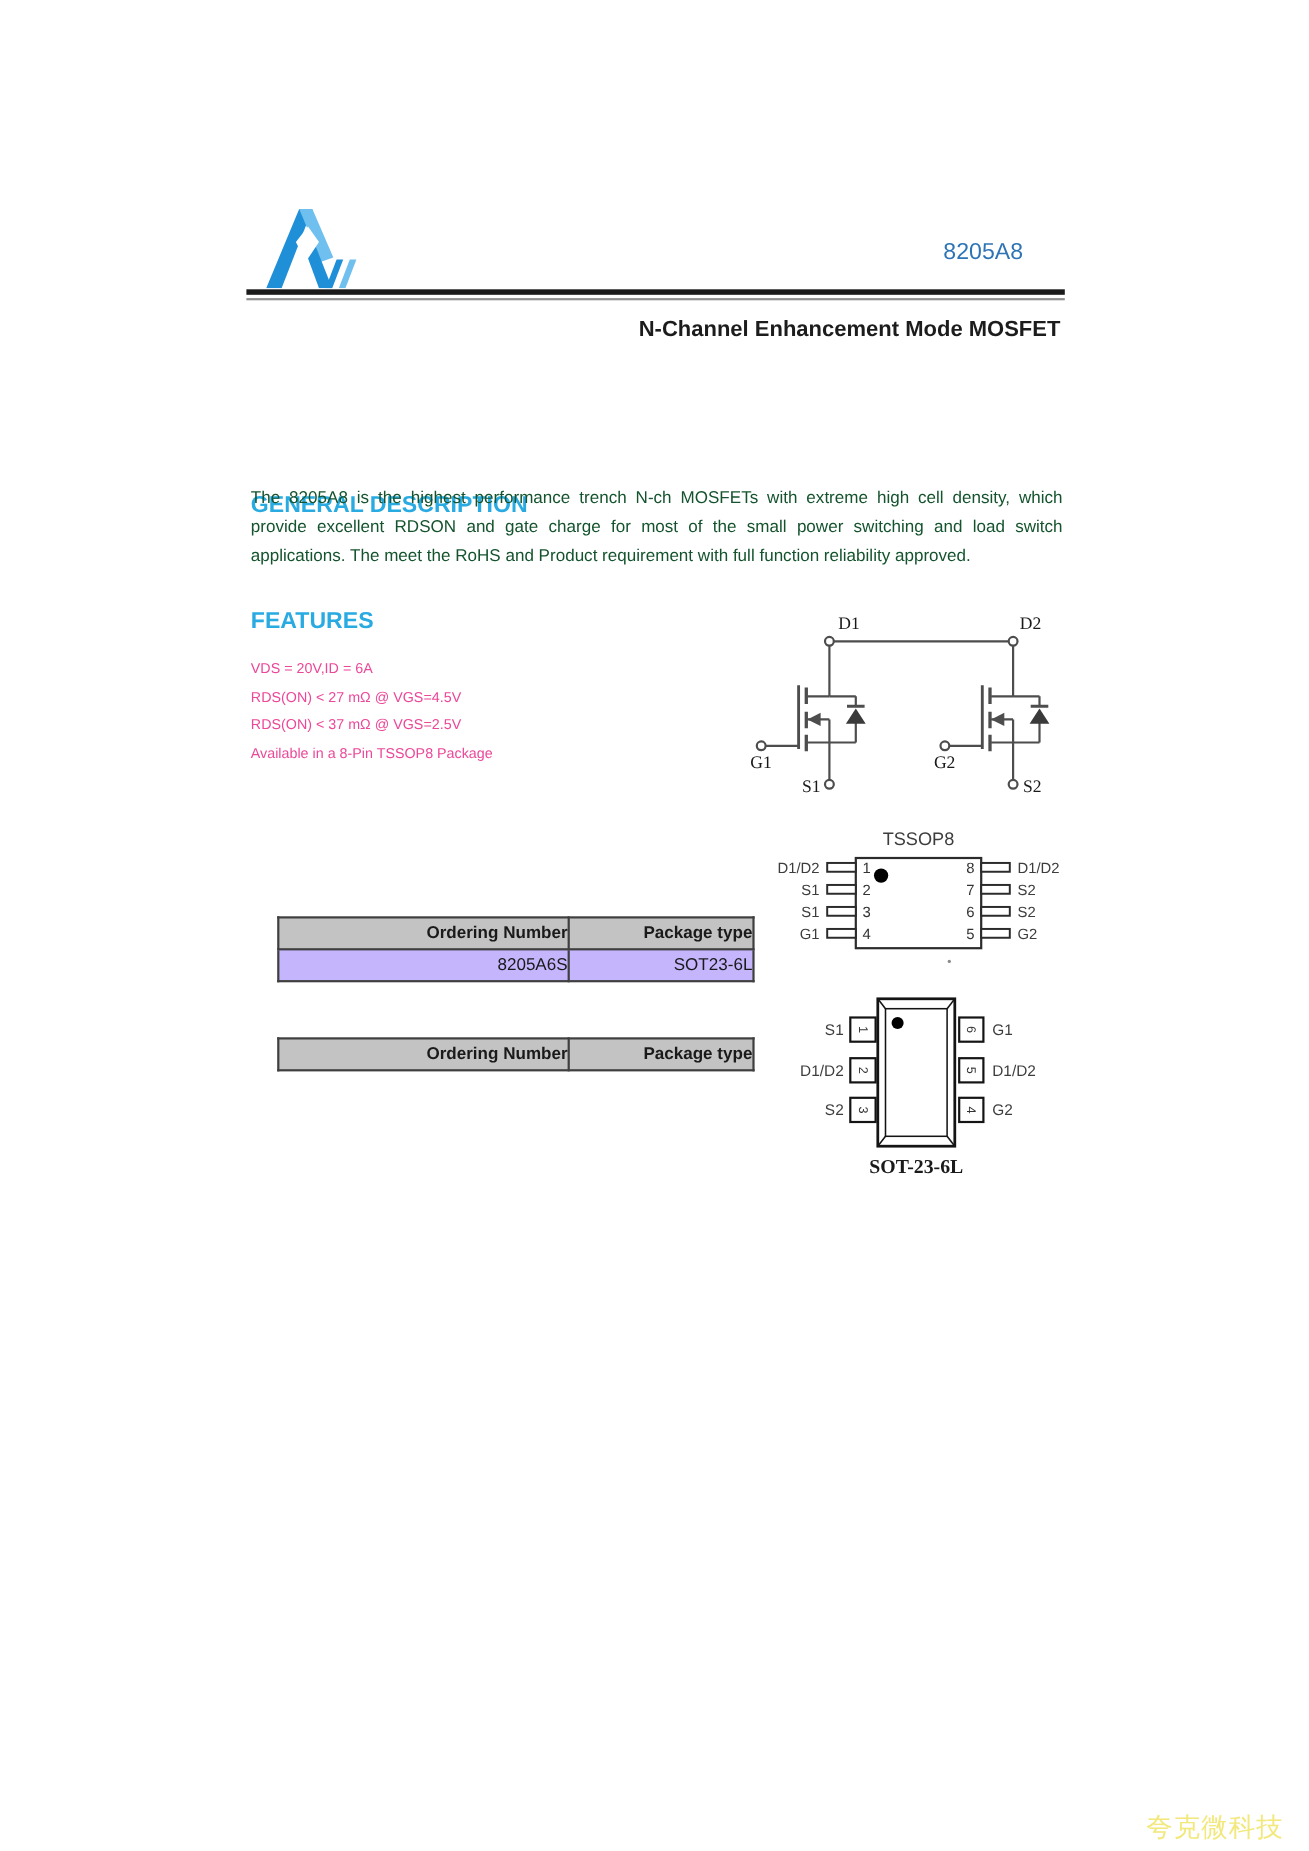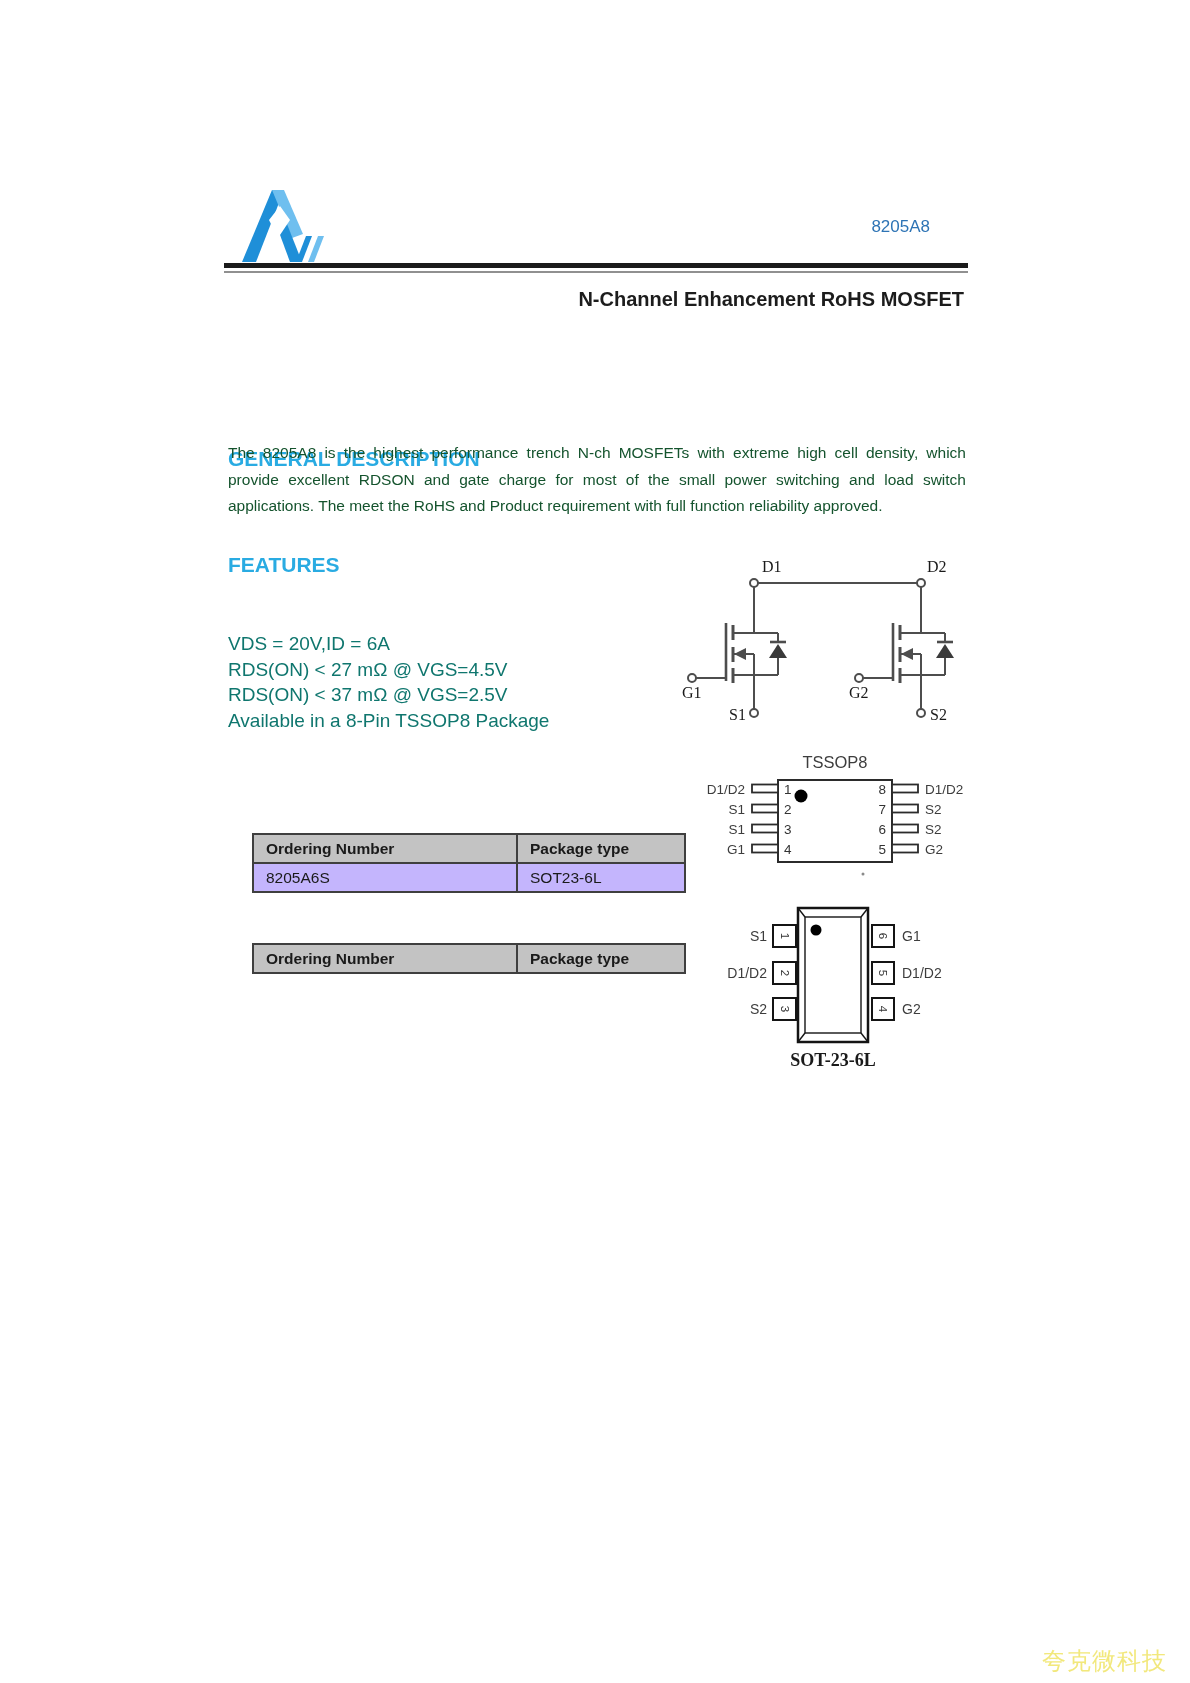--- a/index.html
+++ b/index.html
@@ -2,41 +2,41 @@
 <html><head>
 <meta charset="utf-8">
 <style>
   html,body{margin:0;padding:0;background:#ffffff;}
   .page{
     position:relative;width:1190px;height:1683px;background:#ffffff;
     font-family:"Liberation Sans", sans-serif;overflow:hidden;
   }
   .abs{position:absolute;}
   .part-number{
-    top:217px;right:260px;font-size:17px;color:#2E74B5;white-space:nowrap;
+    top:217px;right:260px;font-size:21px;color:#2E74B5;white-space:nowrap;
   }
   .rule-thick{left:224px;top:263px;width:744px;height:5px;background:#1b1b1b;}
   .rule-thin{left:224px;top:271px;width:744px;height:2px;background:#909090;}
   .doc-title{
     top:288px;right:226px;font-size:20px;font-weight:bold;color:#1c1c1c;white-space:nowrap;
   }
   .sec-heading{
     font-size:21px;font-weight:bold;color:#29ABE2;white-space:nowrap;
   }
   .gd-heading{left:228px;top:399px;margin-top:48px;}
   .ft-heading{left:228px;top:553px;}
   .gd-body{
     left:228px;top:440px;width:738px;font-size:15.5px;line-height:26.5px;
     color:#14532d;text-align:justify;
   }
-  .feature-list{left:228px;top:595px;font-size:19px;line-height:25.7px;color:#0f766e;margin-top:36px;}
+  .feature-list{left:228px;top:595px;font-size:13px;line-height:25.7px;color:#ec4899;}
   .otable{border-collapse:collapse;table-layout:fixed;}
   .otable th,.otable td{
     border:2px solid #3f3f3f;font-size:15.5px;color:#1a1a1a;
-    padding:0 0 0 12px;text-align:left;height:27px;vertical-align:middle;
+    padding:0 0 0 12px;text-align:right;height:27px;vertical-align:middle;
   }
   .otable th{background:#C3C3C3;font-weight:bold;}
   .otable td{background:#c4b5fd;}
   .tbl1{left:252px;top:833px;}
   .tbl2{left:252px;top:943px;}
   .col-ordering{width:250px;}
   .col-package{width:154px;}
   .watermark{
     left:1042px;top:1645px;font-size:24px;color:#F2E87C;white-space:nowrap;letter-spacing:1px;
   }
@@ -55,21 +55,21 @@
     <polygon points="29,34 40,20 50,34 38,52" fill="#ffffff"></polygon>
     <polygon points="56,76 66,50 72,50 62,76" fill="#1F8FD8"></polygon>
     <polygon points="68,76 78,50 84,50 74,76" fill="#6FBFEF"></polygon>
   </svg>
 
   <div class="abs part-number">8205A8</div>
 
   <div class="abs rule-thick"></div>
   <div class="abs rule-thin"></div>
 
-  <div class="abs doc-title">N-Channel Enhancement RoHS MOSFET</div>
+  <div class="abs doc-title">N-Channel Enhancement Mode MOSFET</div>
 
   <div class="abs sec-heading gd-heading">GENERAL DESCRIPTION</div>
   <div class="abs gd-body">The 8205A8 is the highest performance trench N-ch MOSFETs with extreme high cell density, which provide excellent RDSON and gate charge for most of the small power switching and load switch applications. The meet the RoHS and Product requirement with full function reliability approved.</div>
 
   <div class="abs sec-heading ft-heading">FEATURES</div>
   <div class="abs feature-list">
     <div>VDS = 20V,ID = 6A</div>
     <div>RDS(ON) &lt; 27 mΩ @ VGS=4.5V</div>
     <div>RDS(ON) &lt; 37 mΩ @ VGS=2.5V</div>
     <div>Available in a 8-Pin TSSOP8 Package</div>

